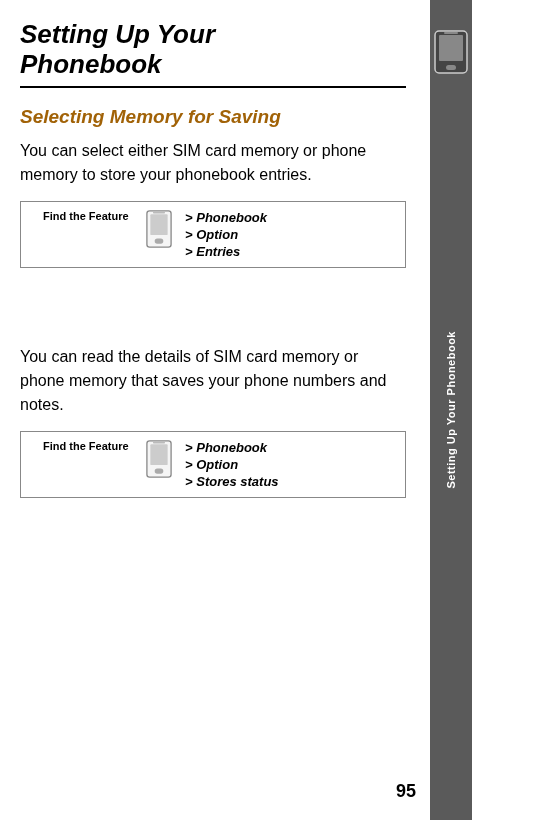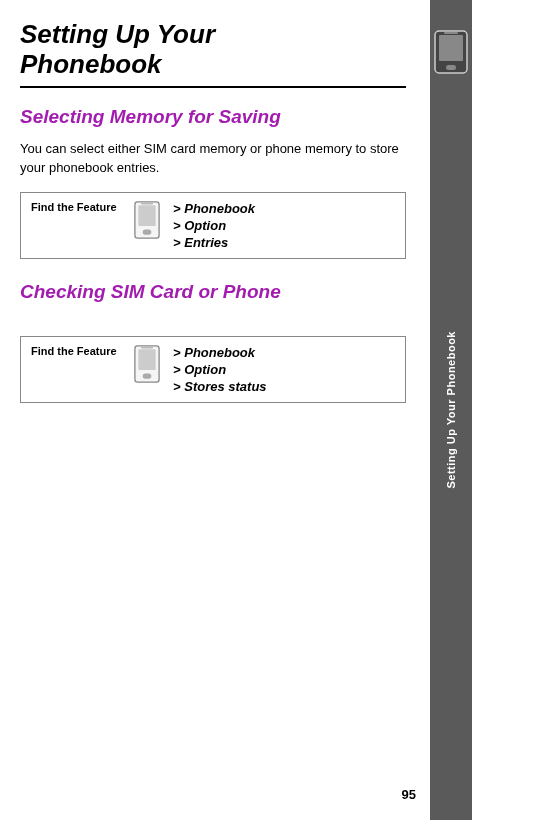--- a/index.html
+++ b/index.html
@@ -66,37 +66,37 @@
       border: none;
       border-top: 2px solid #000;
       margin-bottom: 18px;
     }
 
     
     .section-heading {
       font-size: 19px;
       font-weight: bold;
       font-style: italic;
-      color: #a21caf;
+      color: #a16207;
       line-height: 1.2;
       margin-bottom: 10px;
     }
 
     
     .body-text {
-      font-size: 13px;
+      font-size: 16px;
       color: #000;
       line-height: 1.5;
       margin-bottom: 14px;
     }
 
     
     .find-feature-box {
       border: 1.5px solid #888;
-      padding: 8px 10px;
+      padding: 8px 22px;
       margin-bottom: 22px;
       display: flex;
       flex-direction: row;
       align-items: flex-start;
       gap: 10px;
       background: #fff;
     }
 
     .find-feature-label {
       font-size: 11px;
@@ -122,21 +122,21 @@
     .feature-step::before {
       content: '> ';
       font-weight: bold;
     }
 
     
     .page-number {
       position: absolute;
       bottom: 18px;
       right: 56px;
-      font-size: 13px;
+      font-size: 18px;
       font-weight: bold;
       color: #000;
     }
 
     
     .phone-svg {
       width: 32px;
       height: 38px;
     }
   </style>
@@ -172,24 +172,25 @@
         <rect x="9" y="2" width="14" height="2" rx="1" fill="#bbb"></rect>
       </svg>
       <div class="feature-steps">
         <span class="feature-step">Phonebook</span>
         <span class="feature-step">Option</span>
         <span class="feature-step">Entries</span>
       </div>
     </div>
 
     <div class="section-heading">
-      <span>Checking SIM Card or Phone</span><br>
       <br>
-    </div>
-
+      <br>
+    </div>
+
+    <div class="body-text">You can read the details of SIM card memory or phone memory that saves your phone numbers and notes.</div>
 
     <div class="find-feature-box">
       <div style="display:flex; flex-direction:column; align-items:flex-start; gap:0;">
         <span class="find-feature-label">Find the Feature</span>
       </div>
 
       <svg class="phone-svg" viewBox="0 0 32 44" fill="none" xmlns="http://www.w3.org/2000/svg">
         <rect x="2" y="1" width="28" height="42" rx="3" ry="3" stroke="#888" stroke-width="1.5" fill="#f5f5f5"></rect>
         <rect x="6" y="5" width="20" height="24" rx="1" fill="#ccc"></rect>
         <rect x="11" y="33" width="10" height="6" rx="3" fill="#aaa"></rect>

